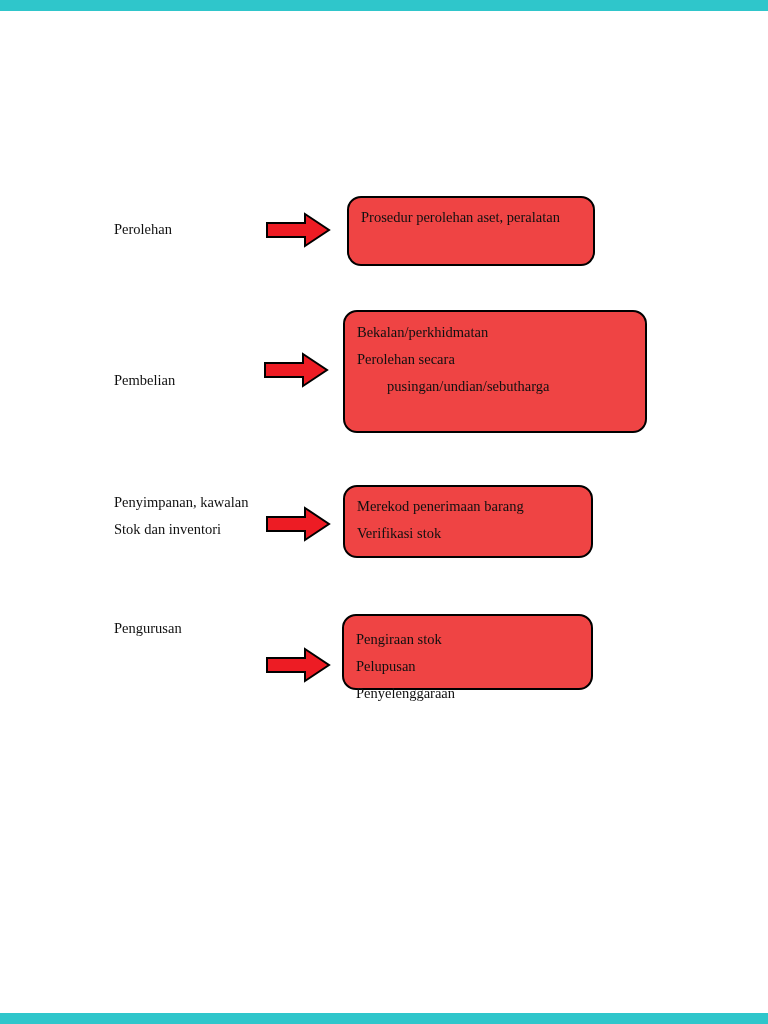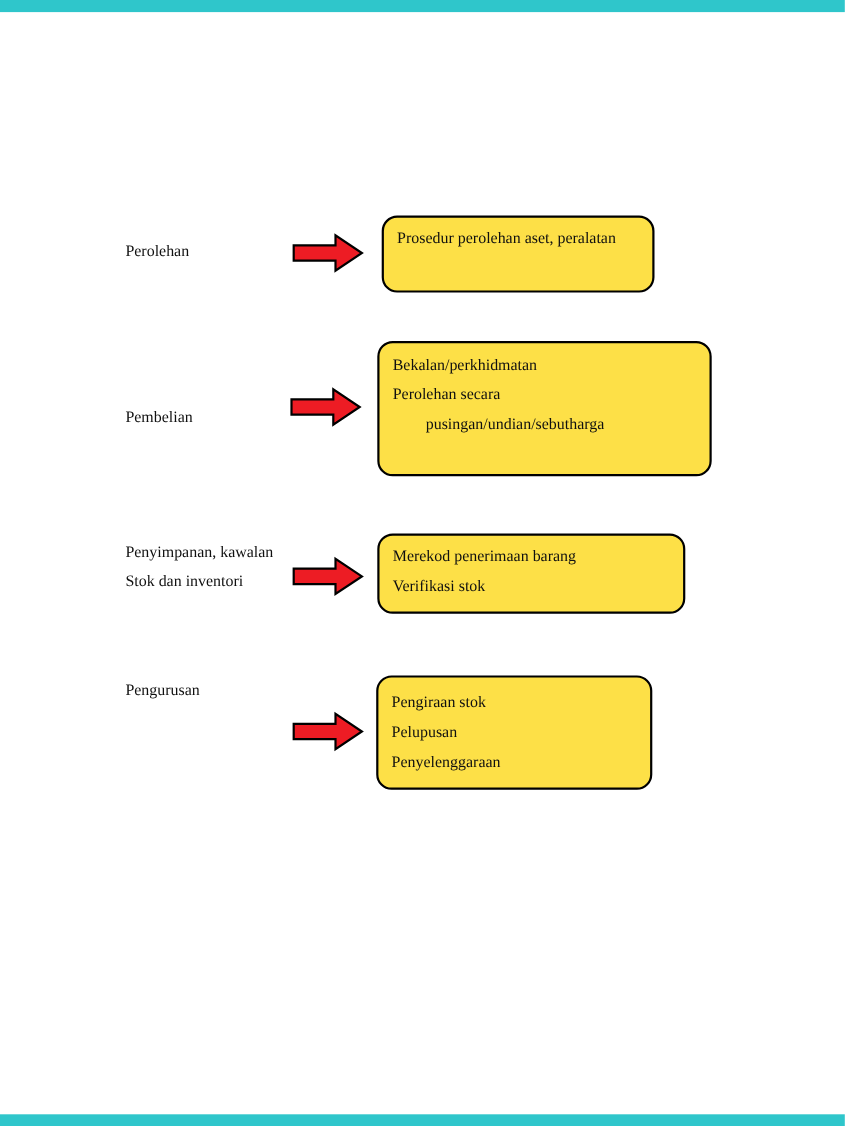--- a/index.html
+++ b/index.html
@@ -12,42 +12,42 @@
   .edge-bar{position:absolute;left:0;width:768px;height:11px;background:#2fc6cb;}
   .edge-bar.top{top:0;}
   .edge-bar.bottom{top:1013px;}
 
   .label{
     position:absolute;left:114px;font-size:14.5px;line-height:27px;
     white-space:nowrap;color:#101010;
   }
   .arrow{position:absolute;width:66px;height:38px;}
   .box{
-    position:absolute;background:#fde047;border:2.5px solid #000;
+    position:absolute;background:#ef4444;border:2.5px solid #000;
     border-radius:14px;box-sizing:border-box;padding:6px 12px;
   }
   .box .line{display:block;font-size:14.5px;line-height:27px;white-space:nowrap;}
   .box .line.indent{padding-left:30px;}
 
   
   .r1-label{top:216px;}
   .r1-arrow{left:265px;top:211px;}
   .r1-box{left:347px;top:196px;width:248px;height:70px;padding-top:6px;}
   
   .r2-label{top:367px;}
   .r2-arrow{left:263px;top:351px;}
   .r2-box{left:343px;top:310px;width:304px;height:123px;padding-top:7px;}
   
   .r3-label{top:489px;}
   .r3-arrow{left:265px;top:505px;}
-  .r3-box{left:343px;top:485px;width:280px;height:73px;padding-top:6px;}
+  .r3-box{left:343px;top:485px;width:250px;height:73px;padding-top:6px;}
   
   .r4-label{top:615px;}
   .r4-arrow{left:265px;top:646px;}
-  .r4-box{left:342px;top:614px;width:251px;height:104px;padding-top:10px;}
+  .r4-box{left:342px;top:614px;width:251px;height:76px;padding-top:10px;}
 </style>
 </head>
 <body>
 
 <div class="edge-bar top"></div>
 <div class="edge-bar bottom"></div>
 
 <div class="label r1-label">
   <span>Perolehan</span>
 </div>

